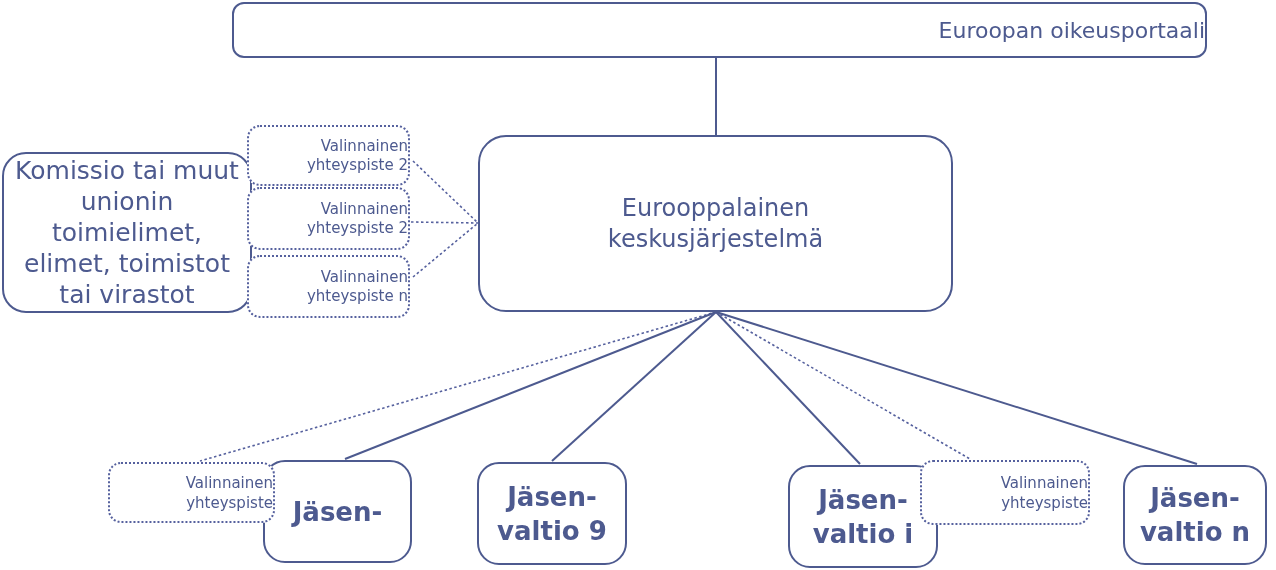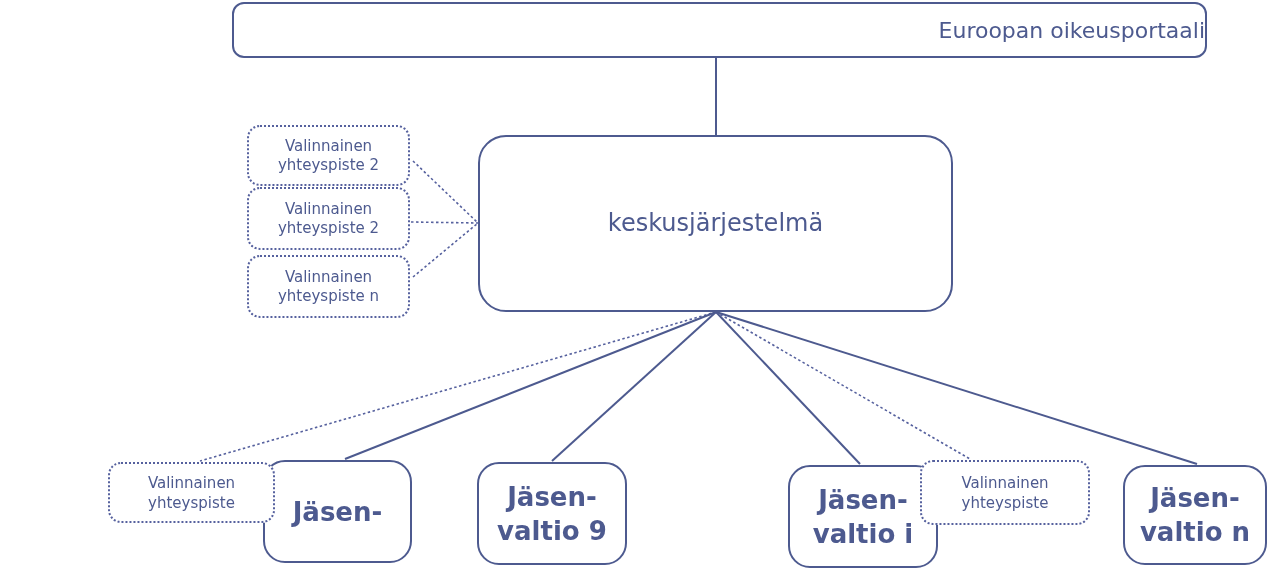--- a/index.html
+++ b/index.html
@@ -30,20 +30,21 @@
     display: flex;
     flex-direction: column;
     align-items: center;
     justify-content: center;
     text-align: center;
     z-index: 1;
   }
   .box.dotted {
     border: 2px dotted #56619e;
     z-index: 2;
+    align-items: flex-end;
   }
   .portal-box {
     left: 232px; top: 2px; width: 975px; height: 56px;
     border-radius: 12px;
     font-size: 22px;
     align-items: flex-end;
   }
   .central-box {
     left: 478px; top: 135px; width: 475px; height: 177px;
     border-radius: 28px;
@@ -105,23 +106,31 @@
     <line x1="716" y1="312" x2="860" y2="464" stroke="#4d5a8f" stroke-width="2"></line>
     <line x1="716" y1="312" x2="970" y2="459" stroke="#56619e" stroke-width="1.6" stroke-dasharray="2.5 2.5"></line>
     <line x1="716" y1="312" x2="1197" y2="464" stroke="#4d5a8f" stroke-width="2"></line>
   </svg>
 
   <div class="box portal-box">
     <span class="line-span">Euroopan oikeusportaali</span>
   </div>
 
   <div class="box central-box">
+    <span class="line-span">Eurooppalainen</span>
     <span class="line-span">keskusjärjestelmä</span>
   </div>
 
+  <div class="box commission-box">
+    <span class="line-span">Komissio tai muut</span>
+    <span class="line-span">unionin</span>
+    <span class="line-span">toimielimet,</span>
+    <span class="line-span">elimet, toimistot</span>
+    <span class="line-span">tai virastot</span>
+  </div>
 
   <div class="box dotted opt-box opt-1">
     <span class="line-span">Valinnainen</span>
     <span class="line-span">yhteyspiste 2</span>
   </div>
   <div class="box dotted opt-box opt-2">
     <span class="line-span">Valinnainen</span>
     <span class="line-span">yhteyspiste 2</span>
   </div>
   <div class="box dotted opt-box opt-n">

